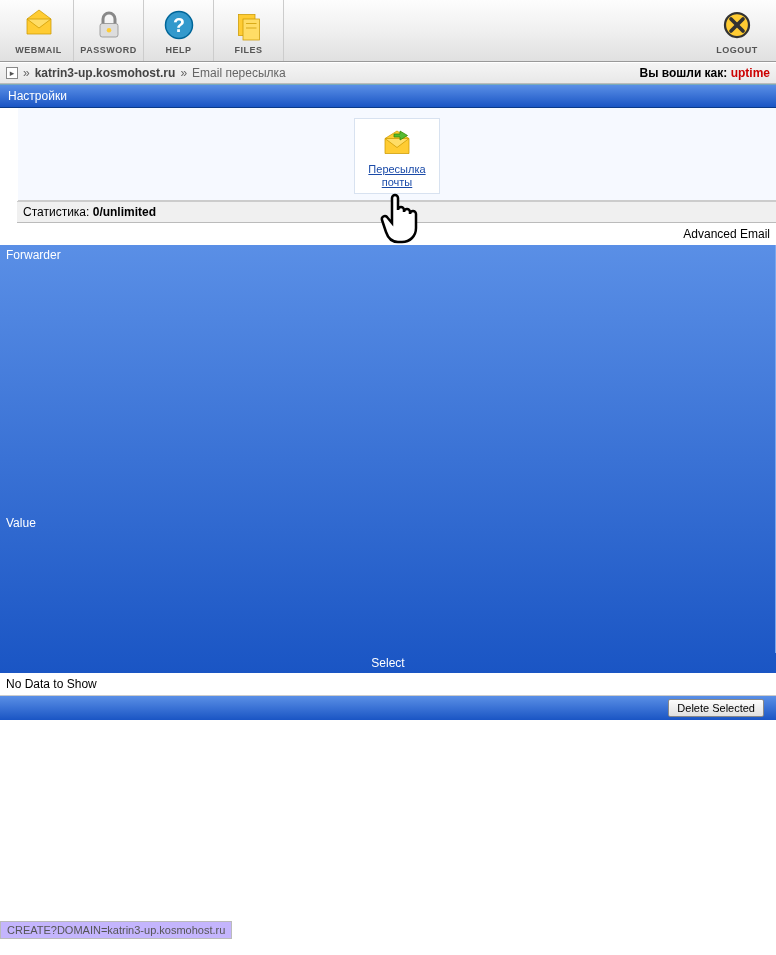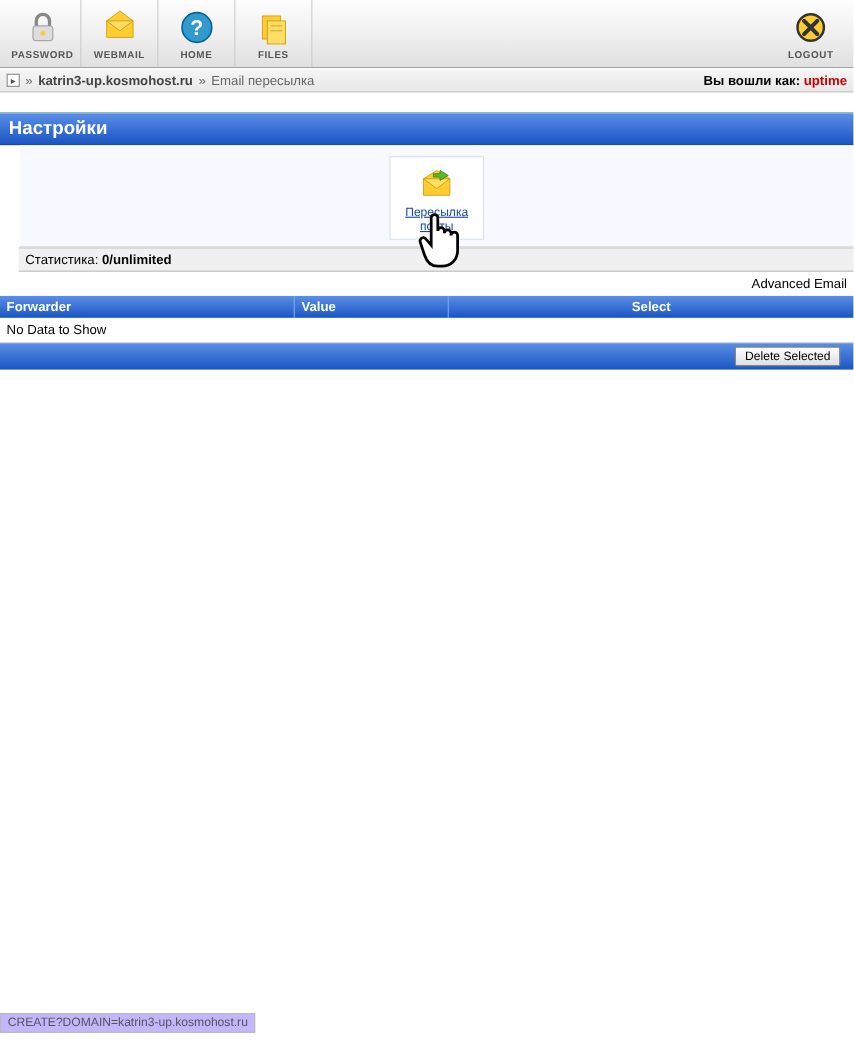--- a/index.html
+++ b/index.html
@@ -53,26 +53,25 @@
 }
 .breadcrumb .sep { margin: 0 5px; color: #666; }
 .breadcrumb .bc-link { color: #444; font-weight: bold; }
 .breadcrumb .bc-text { color: #666; }
 .breadcrumb .login-info { margin-left: auto; color: #000; font-weight: bold; }
 .breadcrumb .login-user { color: #c00; }
 
 .section-head {
   background: linear-gradient(to bottom, #5a8fe6, #1a55c4);
   color: #fff;
-  font-weight: bold;
+  font-weight: normal;
   padding: 4px 8px;
-  font-size: 17px;
+  font-size: 12px;
   border-top: 1px solid #7ab;
   border-bottom: 1px solid #0a3a8a;
-  margin-top: 18px;
 }
 .settings-body {
   background: #f6f9ff;
   border-bottom: 1px solid #ccc;
   display: flex;
   justify-content: center;
   padding: 10px 0 6px 0;
   margin-left: 18px;
 }
 .settings-icon-box {
@@ -108,22 +107,23 @@
 .adv-row {
   text-align: right;
   padding: 4px 6px;
   font-size: 12px;
 }
 
 .tbl-head {
   display: flex;
   background: linear-gradient(to bottom, #5a8fe6, #1a55c4);
   color: #fff;
-  font-weight: bold;
-  font-size: 12px;
+  font-weight: normal;
+  font-size: 12px;
+  flex-direction: column;
 }
 .tbl-head > div {
   padding: 3px 6px;
   border-right: 1px solid #7aa8ef;
 }
 .tbl-head > div:last-child { border-right: none; }
 .col-forwarder { flex: 0 0 268px; }
 .col-value { flex: 0 0 140px; }
 .col-modify { flex: 0 0 164px; }
 .col-select { flex: 1; text-align: center; }
@@ -177,39 +177,39 @@
   font-size: 9px; color: #555;
   background: #fff;
 }
 </style>
 </head>
 <body>
 
 <div class="toolbar">
   <a class="tb-item">
     <svg viewBox="0 0 48 48">
+      <polygon points="8,16 24,4 40,16 40,36 8,36" fill="#fc3" stroke="#c90" stroke-width="1"></polygon>
+      <polygon points="8,16 24,28 40,16" fill="#fd6" stroke="#c90" stroke-width="1"></polygon>
+    </svg>
+    <span class="lbl">WEBMAIL</span>
+  </a>
+  <a class="tb-item">
+    <svg viewBox="0 0 48 48">
       <rect x="12" y="22" width="24" height="18" rx="3" fill="#ddd" stroke="#888" stroke-width="1"></rect>
       <path d="M16 22 v-6 a8 8 0 0 1 16 0 v6" fill="none" stroke="#888" stroke-width="4"></path>
       <circle cx="24" cy="31" r="3" fill="#fc3"></circle>
     </svg>
     <span class="lbl">PASSWORD</span>
   </a>
   <a class="tb-item">
     <svg viewBox="0 0 48 48">
-      <polygon points="8,16 24,4 40,16 40,36 8,36" fill="#fc3" stroke="#c90" stroke-width="1"></polygon>
-      <polygon points="8,16 24,28 40,16" fill="#fd6" stroke="#c90" stroke-width="1"></polygon>
-    </svg>
-    <span class="lbl">WEBMAIL</span>
-  </a>
-  <a class="tb-item">
-    <svg viewBox="0 0 48 48">
       <circle cx="24" cy="24" r="18" fill="#39c" stroke="#069" stroke-width="2"></circle>
       <text x="24" y="33" text-anchor="middle" font-size="26" font-weight="bold" fill="#fff">?</text>
     </svg>
-    <span class="lbl">HOME</span>
+    <span class="lbl">HELP</span>
   </a>
   <a class="tb-item">
     <svg viewBox="0 0 48 48">
       <rect x="10" y="10" width="22" height="28" fill="#fc3" stroke="#c90" stroke-width="1"></rect>
       <rect x="16" y="16" width="22" height="28" fill="#fd6" stroke="#c90" stroke-width="1"></rect>
       <line x1="20" y1="22" x2="34" y2="22" stroke="#c90" stroke-width="1"></line>
       <line x1="20" y1="28" x2="34" y2="28" stroke="#c90" stroke-width="1"></line>
     </svg>
     <span class="lbl">FILES</span>
   </a>

